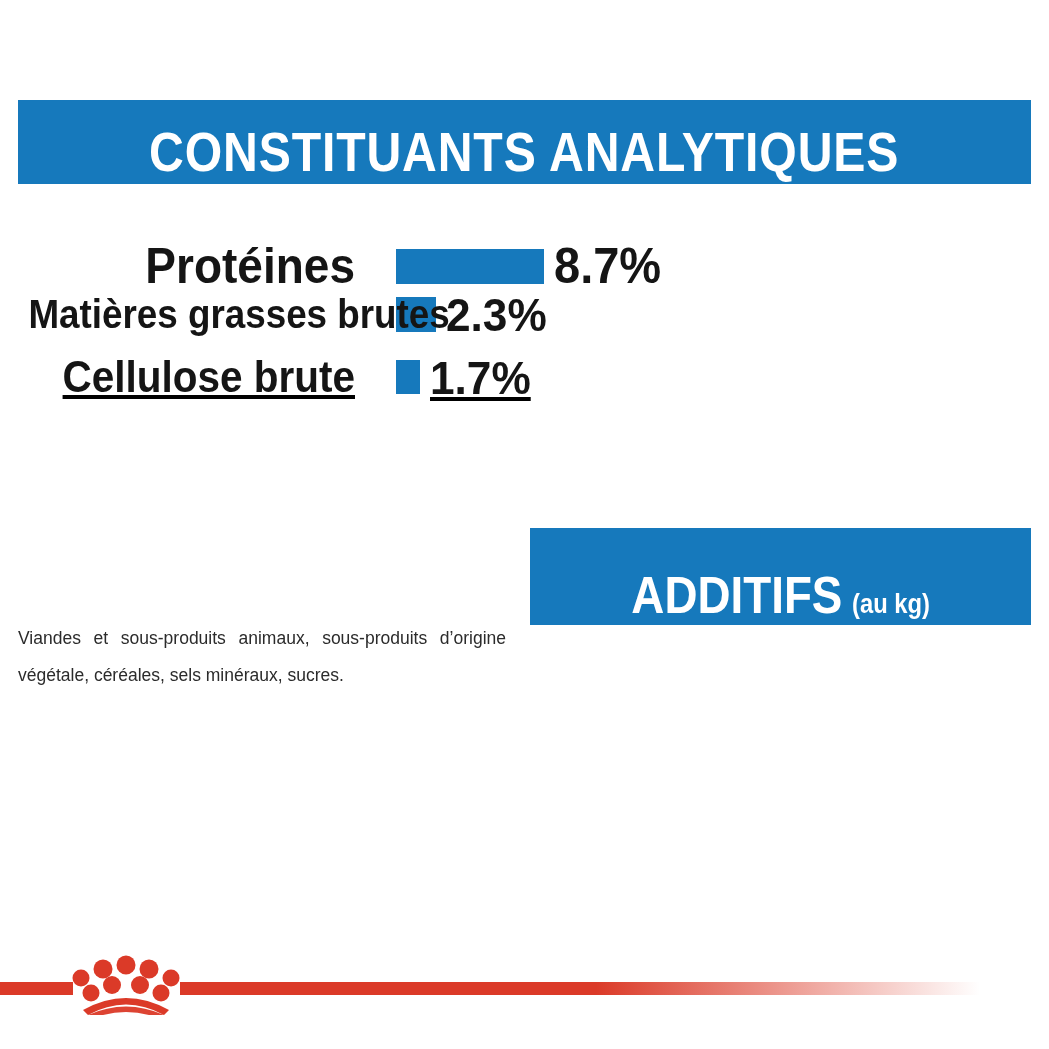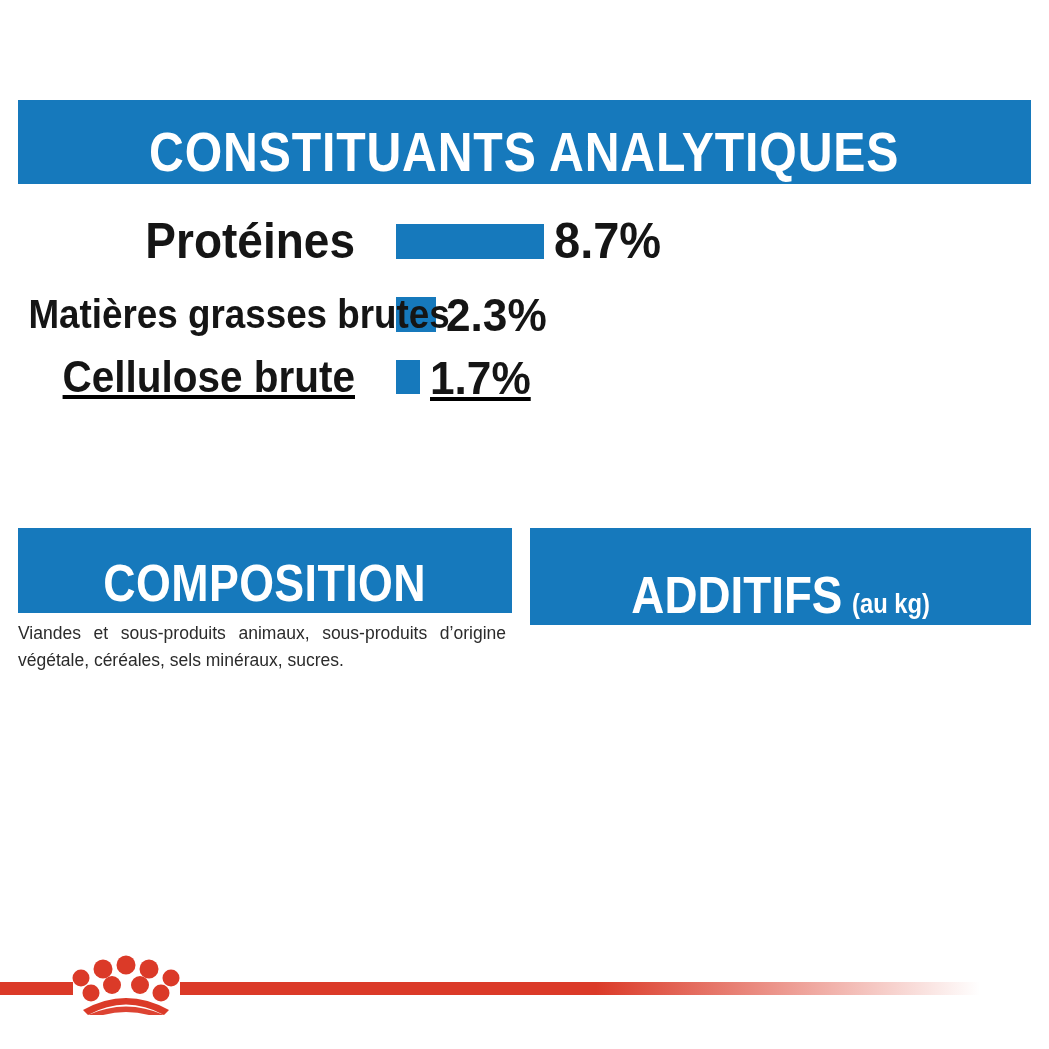--- a/index.html
+++ b/index.html
@@ -123,42 +123,42 @@
   .nut-value {
     color: #151515;
     font-family: "Liberation Sans Narrow", "Liberation Sans", sans-serif;
     font-weight: bold;
     white-space: nowrap;
     margin-left: 10px;
     transform: scaleX(0.94);
     transform-origin: left center;
   }
 
-  #row-proteines { top: 5px; height: 62px; }
+  #row-proteines { top: 30px; height: 62px; }
   #row-proteines .nut-label { font-size: 50px; }
   #row-proteines .nut-bar { width: 148px; height: 35px; }
   #row-proteines .nut-value { font-size: 50px; }
 
   #row-matieres { top: 80px; height: 58px; }
   #row-matieres .nut-label { font-size: 40px; }
   #row-matieres .nut-bar { width: 40px; height: 35px; }
   #row-matieres .nut-value { font-size: 47px; }
 
   #row-cellulose { top: 143px; height: 58px; text-decoration: underline; }
   #row-cellulose .nut-label { font-size: 44px; }
   #row-cellulose .nut-bar { width: 24px; height: 34px; }
   #row-cellulose .nut-value { font-size: 47px; }
 
   
   .body-text {
     position: absolute;
     color: #2b2b2b;
     font-family: "Liberation Sans", sans-serif;
     font-size: 17.5px;
-    line-height: 27px;
+    line-height: 37px;
     text-align: justify;
     text-justify: inter-word;
   }
   #composition-text {
     left: 18px;
     top: 620px;
     width: 488px;
   }
   #additifs-text {
     left: 536px;
@@ -215,23 +215,20 @@
     </div>
 
     <div class="nut-row" id="row-cellulose">
       <span class="nut-label">Cellulose brute</span>
       <span class="nut-bar"></span>
       <span class="nut-value">1.7%</span>
     </div>
 
   </div>
 
-  <div class="bluebar" id="composition-bar">
-    <span class="bar-title">COMPOSITION</span>
-  </div>
   <div class="body-text" id="composition-text">Viandes et sous-produits animaux, sous-produits d’origine végétale, céréales, sels minéraux, sucres.</div>
 
   <div class="bluebar" id="additifs-bar">
     <span class="additifs-wrap">
       <span class="additifs-main">ADDITIFS</span>
       <span class="additifs-sub">(au kg)</span>
     </span>
   </div>
 
   <div id="red-rule-left"></div>

